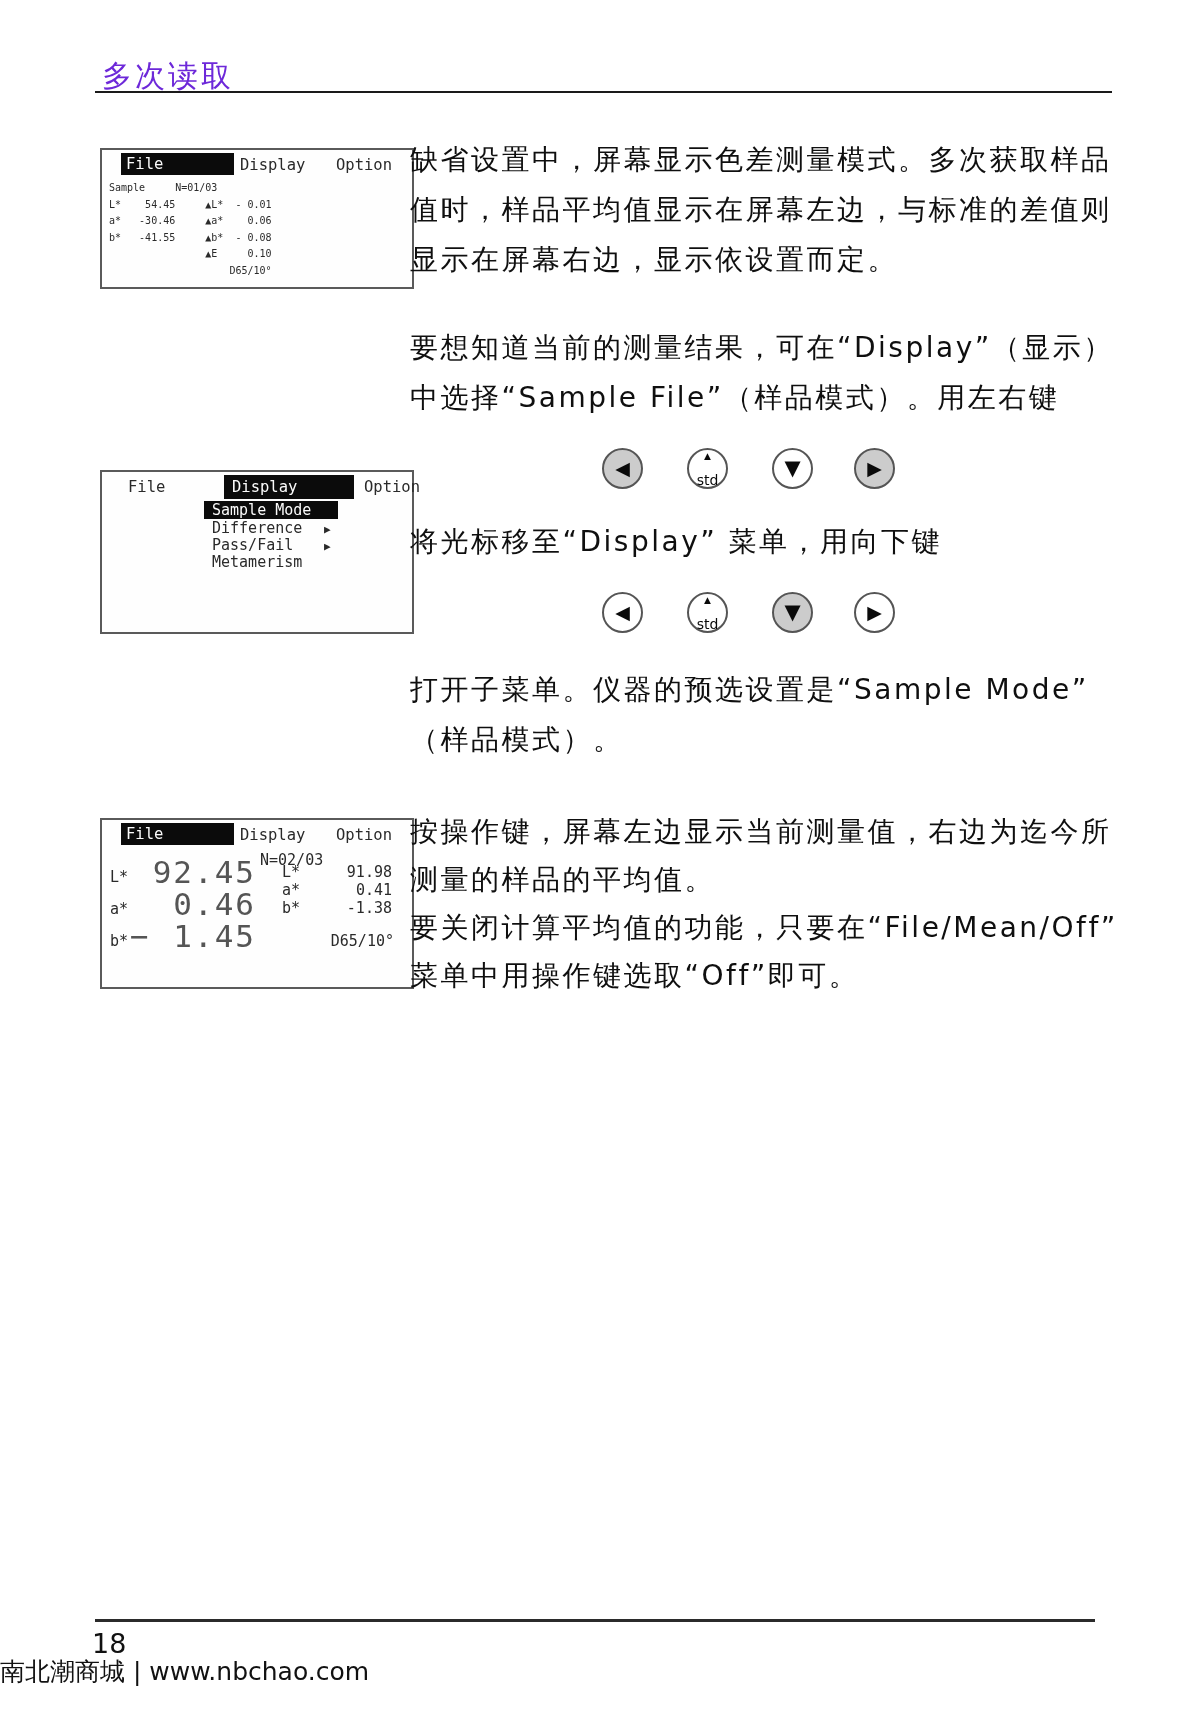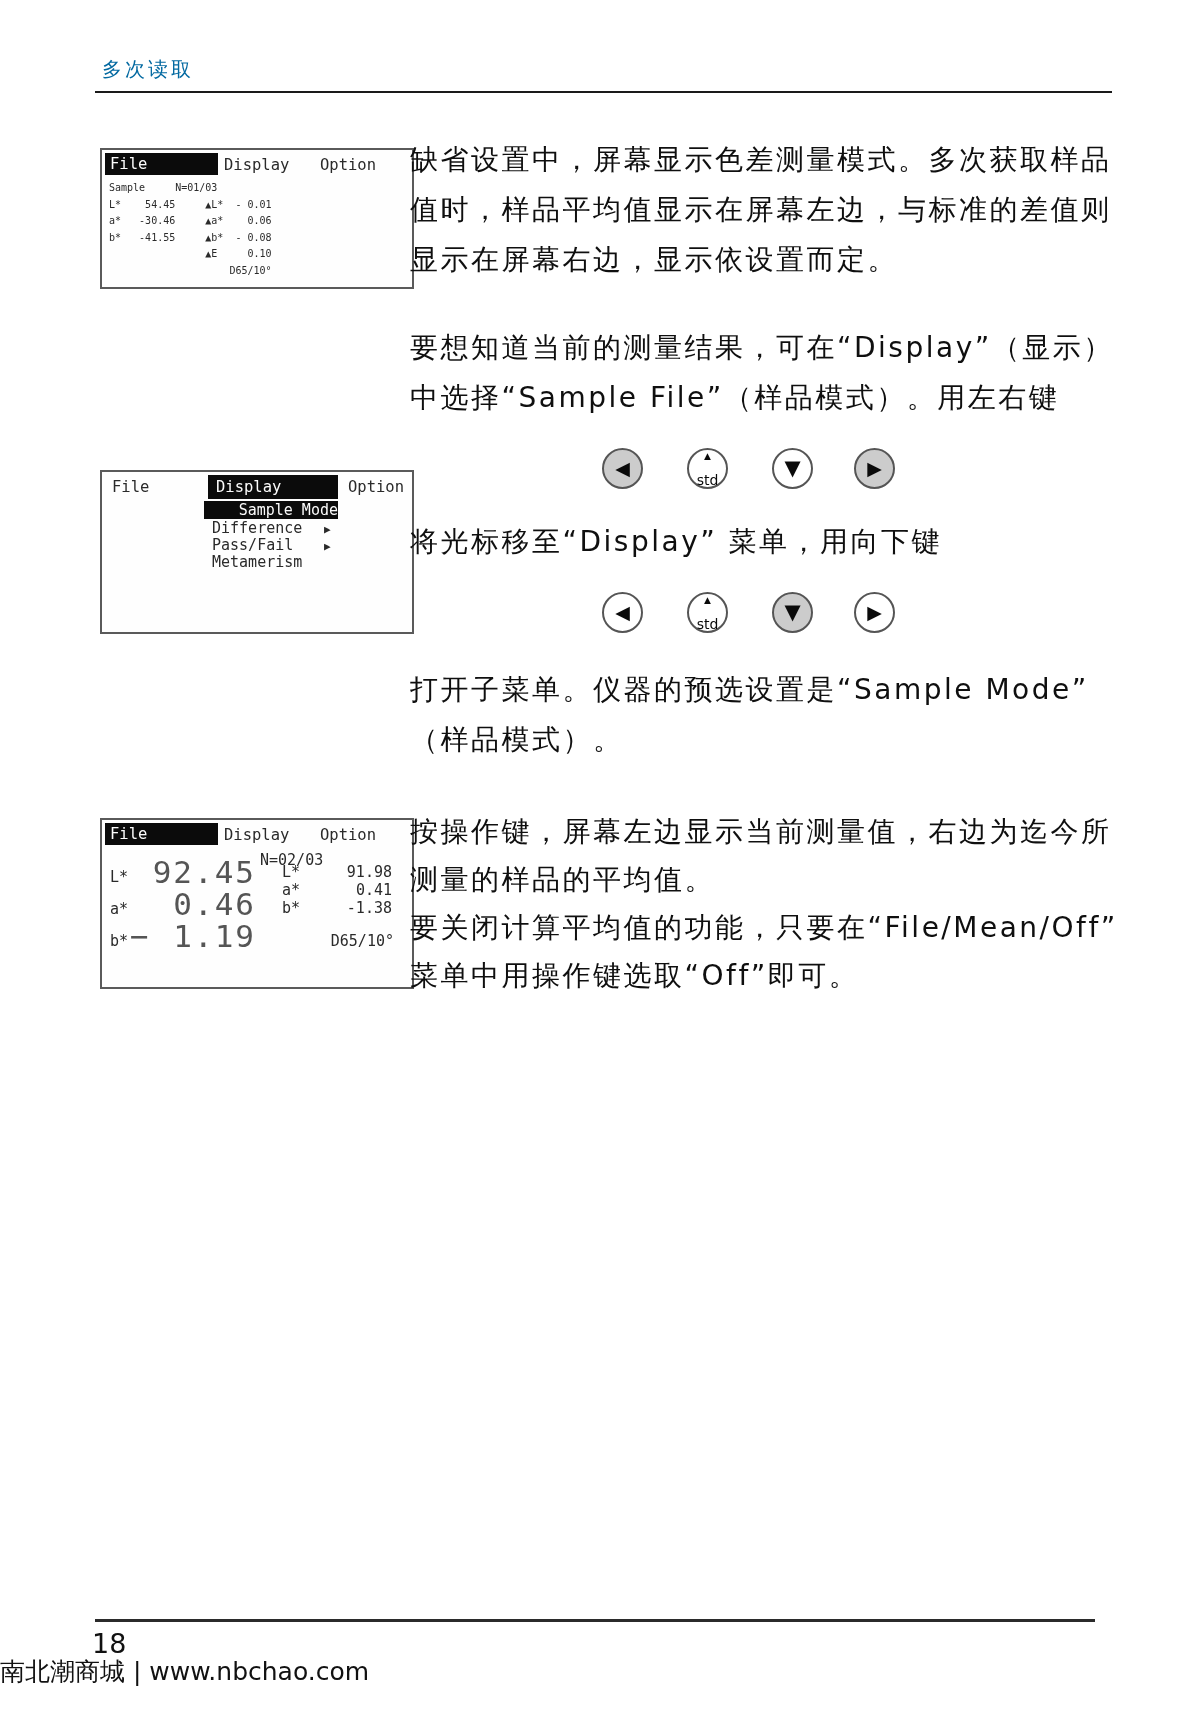--- a/index.html
+++ b/index.html
@@ -2,45 +2,45 @@
 <html><head>
 <meta charset="utf-8">
 <style>
   html,body { margin:0; padding:0; background:#e8e8e8; }
   .page {
     position:relative; width:1200px; height:1732px; margin:0 auto;
     background:#ffffff; overflow:hidden;
     font-family:"DejaVu Sans", "Liberation Sans", sans-serif; color:#111;
   }
   
-  .header-title { position:absolute; left:102px; top:56px; font-size:20px; letter-spacing:3px; color:#0369a1; }
+  .header-title { position:absolute; left:102px; top:56px; font-size:30px; letter-spacing:3px; color:#6d28d9; }
   .header-rule  { position:absolute; left:95px;  top:91px; width:1017px; height:2px; background:#1a1a1a; }
 
   
   .lcd {
     position:absolute; left:100px; width:310px; background:#fefefe;
     border:2px solid #5a5a5a;
     font-family:"DejaVu Sans Mono", "Liberation Mono", monospace; color:#2a2a2a;
   }
   .lcd1 { top:148px; height:137px; }
   .lcd2 { top:470px; height:160px; }
   .lcd3 { top:818px; height:167px; }
-  .lcd-menu { position:absolute; left:0; top:0; width:100%; height:28px; font-size:15.5px; }
+  .lcd-menu { position:absolute; left:16px; top:0; width:100%; height:28px; font-size:15.5px; }
   .inv { background:#0b0b0b; color:#fbfbfb; }
   .menu-file-box   { position:absolute; left:3px; top:3px; width:113px; height:22px; line-height:22px; padding-left:5px; box-sizing:border-box; }
   .menu-file-plain { position:absolute; left:10px; top:6px; }
   .m-display-1 { position:absolute; left:122px; top:6px; }
   .m-option-1  { position:absolute; left:218px; top:6px; }
   .menu-display-box { position:absolute; left:106px; top:3px; width:130px; height:24px; line-height:24px; padding-left:8px; box-sizing:border-box; }
   .m-option-2  { position:absolute; left:246px; top:6px; }
 
   .lcd-lines { position:absolute; left:7px; top:30px; }
   .lcd-line  { white-space:pre; font-size:10px; line-height:16.5px; }
 
-  .dd-sample   { position:absolute; left:102px; top:29px; width:134px; height:18px; line-height:18px; padding-left:8px; box-sizing:border-box; font-size:15px;text-align:right; }
+  .dd-sample   { position:absolute; left:102px; top:29px; width:134px; height:18px; line-height:18px; padding-left:8px; box-sizing:border-box; font-size:15px; }
   .dd-item     { position:absolute; left:110px; font-size:15px; line-height:17px; }
   .dd-arrow    { position:absolute; left:222px; font-size:11px; }
 
   
   .s3-counter { position:absolute; left:158px; top:31px; font-size:15px; }
   .s3-bigrow  { position:absolute; left:28px; width:126px; height:30px; display:flex; justify-content:space-between; align-items:flex-end; }
   .s3-biglabel{ position:absolute; left:8px; font-size:15px; }
   .big-sign   { font-size:31px; line-height:28px; color:#555; }
   .big-val    { font-size:31px; line-height:28px; color:#555; letter-spacing:2px; margin-left:auto; }
   .s3-smallrow{ position:absolute; left:180px; width:110px; font-size:15px; line-height:17px; }
@@ -160,21 +160,21 @@
       <span class="big-val">92.45</span>
     </div>
     <span class="s3-biglabel" style="top:80px">a*</span>
     <div class="s3-bigrow" style="top:68px">
       <span class="big-sign"></span>
       <span class="big-val">0.46</span>
     </div>
     <span class="s3-biglabel" style="top:112px">b*</span>
     <div class="s3-bigrow" style="top:100px">
       <span class="big-sign">−</span>
-      <span class="big-val">1.19</span>
+      <span class="big-val">1.45</span>
     </div>
 
     <div class="s3-smallrow" style="top:44px">
       <span>L*</span>
       <span class="s3-sval">91.98</span>
     </div>
     <div class="s3-smallrow" style="top:62px">
       <span>a*</span>
       <span class="s3-sval">0.41</span>
     </div>

